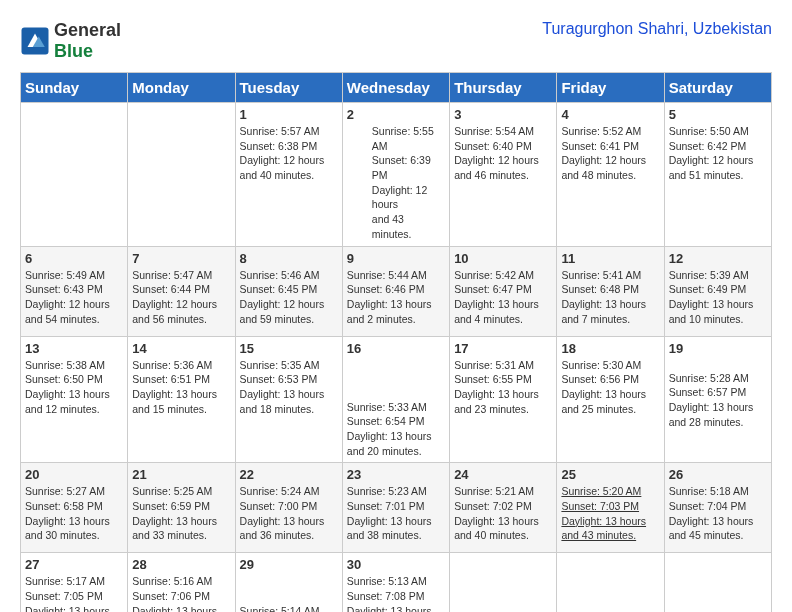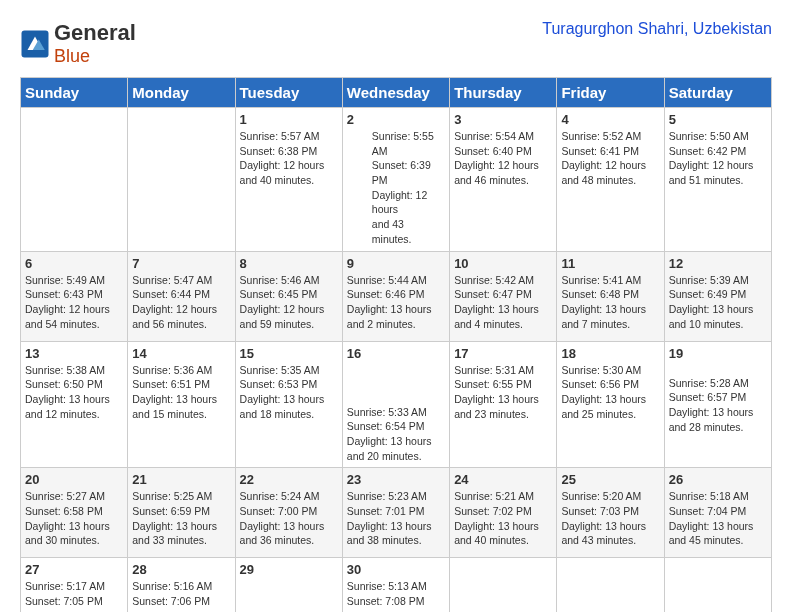--- a/index.html
+++ b/index.html
@@ -14,28 +14,28 @@
       display: flex;
       justify-content: space-between;
       align-items: flex-start;
       margin-bottom: 10px;
     }
     .logo {
       display: flex;
       align-items: center;
     }
     .logo-text-general {
-      font-size: 22px;
+      font-size: 18px;
       font-weight: bold;
       color: #333;
     }
     .logo-text-blue {
       font-size: 18px;
-      font-weight: normal;
-      color: #c2410c;
+      font-weight: bold;
+      color: #15803d;
     }
     .logo-icon {
       width: 30px;
       height: 30px;
       margin-right: 4px;
     }
     .title-section {
       text-align: right;
     }
     .month-title {
@@ -291,21 +291,21 @@
         </td>
         <td>
           <div class="day-number">24</div>
           <div class="day-info" style="white-space: pre-line;">Sunrise: 5:21 AM
 Sunset: 7:02 PM
 Daylight: 13 hours
 and 40 minutes.</div>
         </td>
         <td>
           <div class="day-number">25</div>
-          <div class="day-info" style="white-space: pre-line;">Sunrise: 5:20 AM
+          <div class="day-info" style="white-space: pre-line; text-decoration: underline;">Sunrise: 5:20 AM
 Sunset: 7:03 PM
 Daylight: 13 hours
 and 43 minutes.</div>
         </td>
         <td>
           <div class="day-number">26</div>
           <div class="day-info" style="white-space: pre-line;">Sunrise: 5:18 AM
 Sunset: 7:04 PM
 Daylight: 13 hours
 and 45 minutes.</div>

